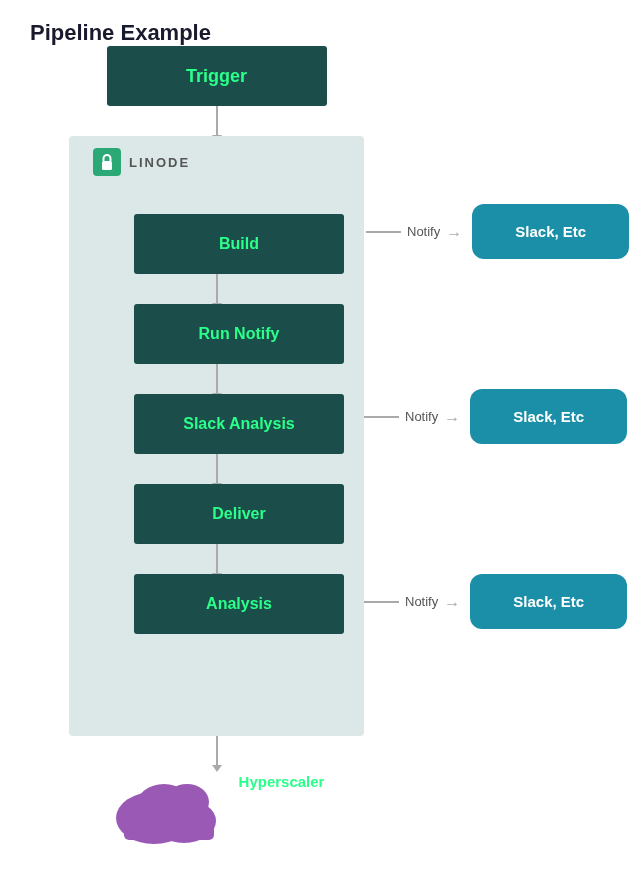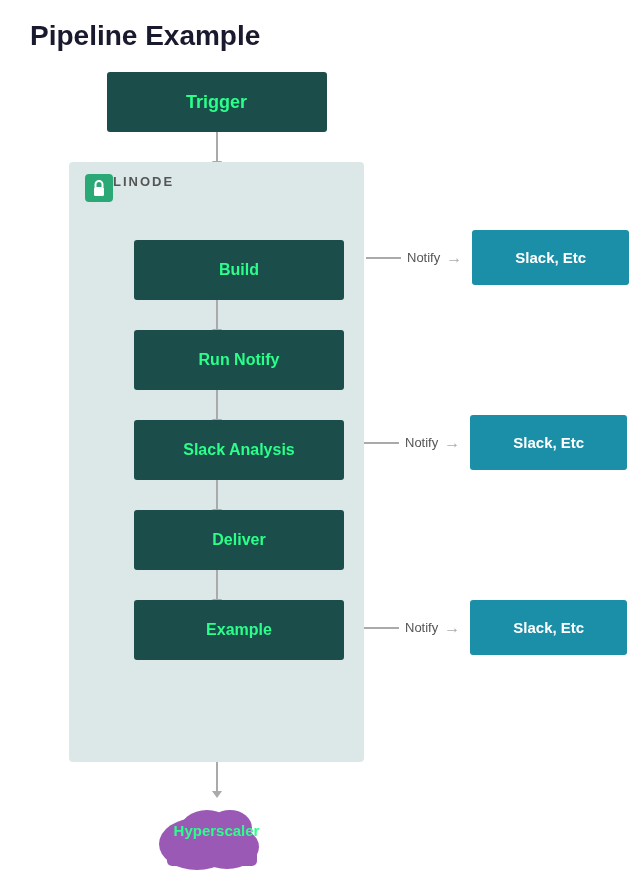--- a/index.html
+++ b/index.html
@@ -10,46 +10,45 @@
       min-height: 871px;
       overflow-x: hidden;
     }
 
     .page {
       padding: 20px 30px;
       width: 640px;
     }
 
     .page-title {
-      font-size: 28px;
+      font-size: 22px;
       font-weight: bold;
       color: #1a1a2e;
-      margin-bottom: 20px;
     }
 
     
     .linode-panel {
       background: #dce8e8;
       border-radius: 4px;
       padding: 20px 20px 30px 20px;
       position: relative;
       width: 295px;
       min-height: 600px;
       display: flex;
       flex-direction: column;
       align-items: center;
     }
 
     .linode-header {
       display: flex;
-      align-items: flex-start;
+      align-items: center;
       position: absolute;
       top: 12px;
-      left: 16px;
-      gap: 0;
+      left: 24px;
+      gap: 8px;
     }
 
     .linode-lock {
       background: #2aa876;
       border-radius: 4px;
       width: 28px;
       height: 28px;
       display: flex;
       align-items: center;
       justify-content: center;
@@ -142,21 +141,21 @@
     .slack-box {
       background: #1b8fa8;
       color: #fff;
       font-weight: bold;
       font-size: 15px;
       width: 157px;
       height: 55px;
       display: flex;
       align-items: center;
       justify-content: center;
-      border-radius: 3px;
+      border-radius: 12px;
       margin-left: 6px;
     }
 
     .bottom-arrow-down {
       width: 2px;
       height: 30px;
       background: #aaa;
       margin: 0 auto;
       position: relative;
     }
@@ -166,21 +165,21 @@
       position: absolute;
       bottom: -6px;
       left: -4px;
       border-left: 5px solid transparent;
       border-right: 5px solid transparent;
       border-top: 7px solid #aaa;
     }
 
     .cloud-container {
       display: flex;
-      flex-direction: column;
+      flex-direction: row;
       align-items: center;
     }
 
     .cloud-svg {
       width: 130px;
       height: 80px;
     }
 
     .cloud-label {
       font-weight: bold;
@@ -260,21 +259,21 @@
             <span>Slack Analysis</span>
           </div>
           <div class="arrow-down"></div>
 
           <div class="pipeline-box">
             <span>Deliver</span>
           </div>
           <div class="arrow-down"></div>
 
           <div class="pipeline-box">
-            <span>Example</span>
+            <span>Analysis</span>
           </div>
 
         </div>
       </div>
 
       <div style="position: absolute; left: 295px; top: 68px; display: flex; align-items: center;">
         <div style="width:2px;height:2px;"></div>
         <div style="width:35px;height:2px;background:#aaa;"></div>
         <span style="font-size:13px;color:#555;margin:0 6px;">Notify</span>
         <span style="color:#aaa;font-size:16px;margin-right:4px;">→</span>

